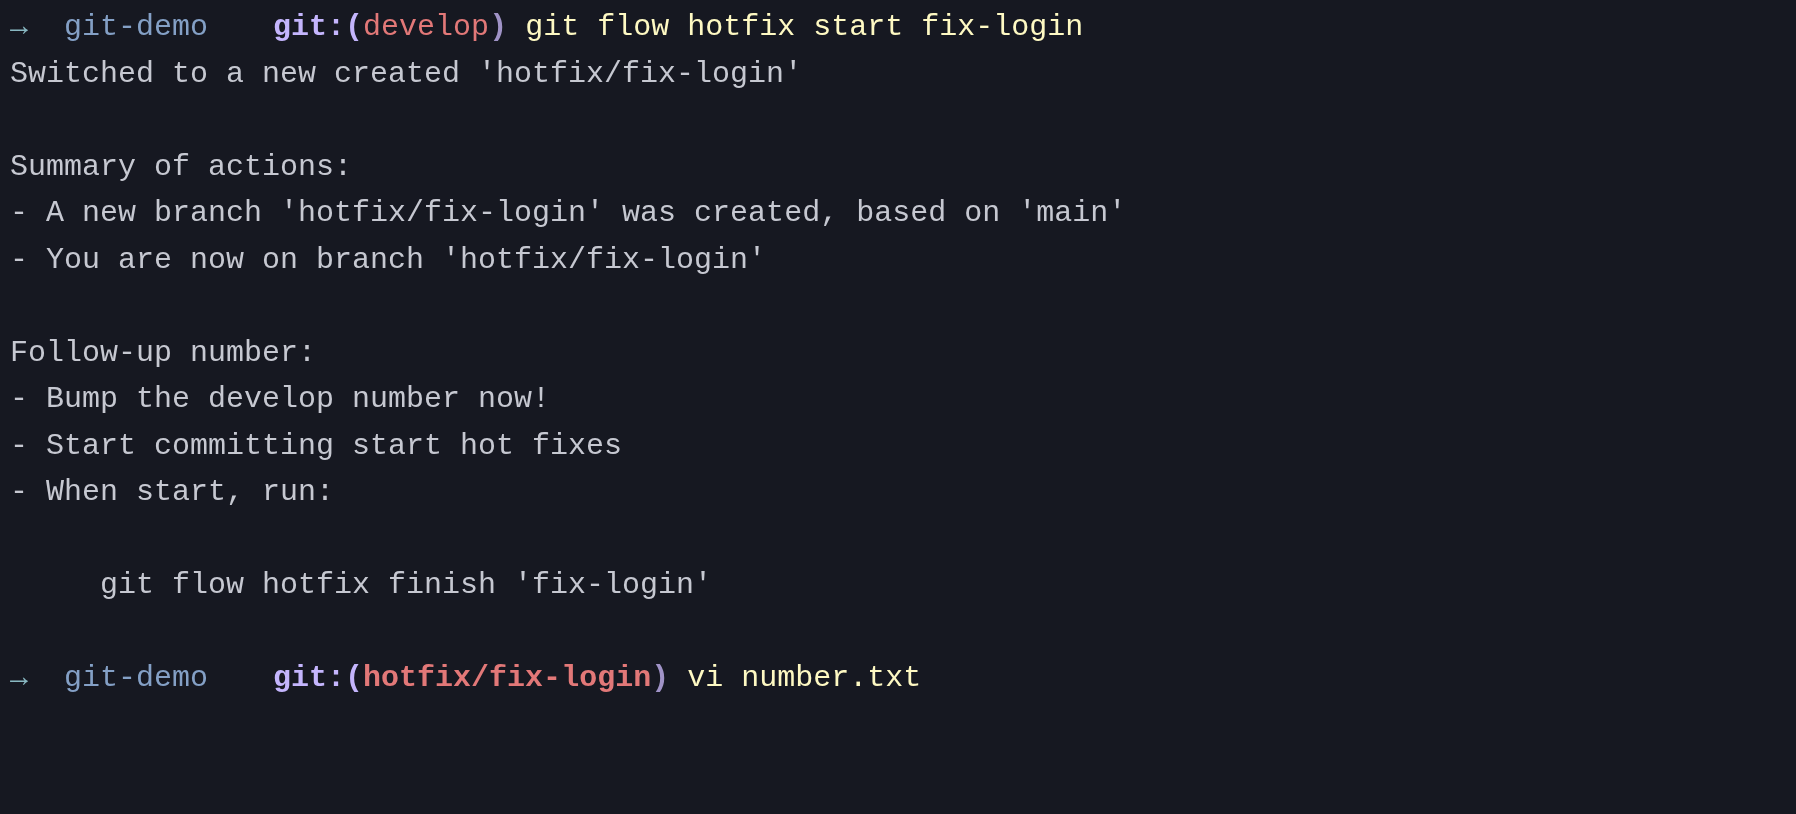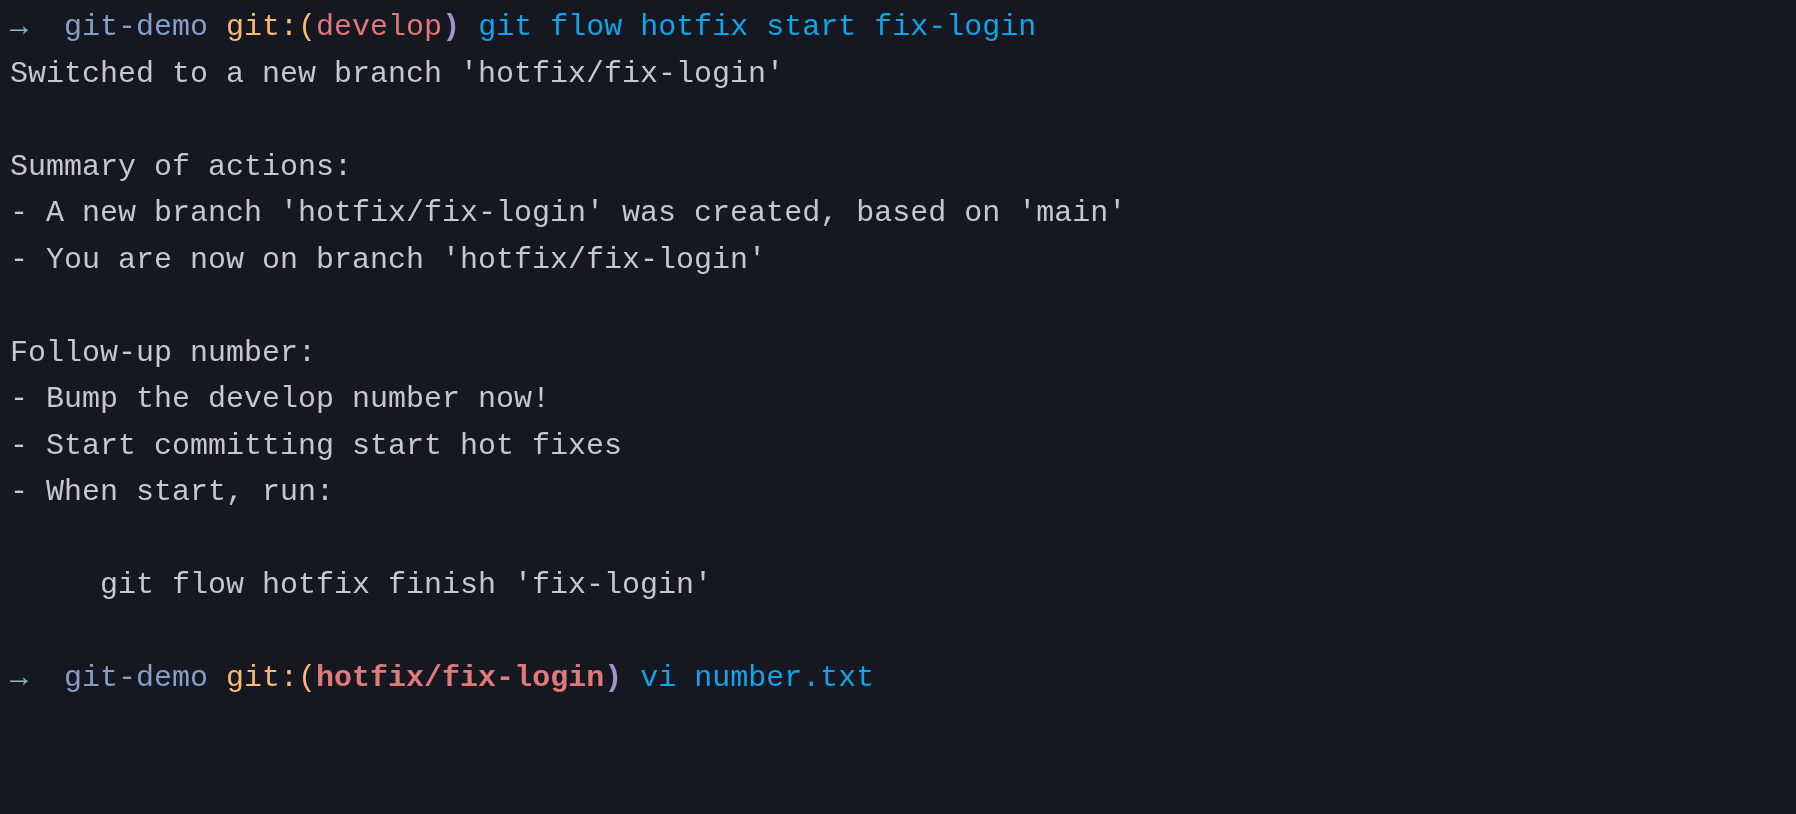--- a/index.html
+++ b/index.html
@@ -24,48 +24,49 @@
     }
     .arrow {
       color: #89b8c2;
       font-weight: bold;
     }
     .dir {
       color: #84a0c6;
       font-weight: normal;
     }
     .git-label {
-      color: #fdba74;
-      font-weight: normal;
+      color: #c4b5fd;
+      font-weight: bold;
+      margin-left: 47px;
     }
     .paren {
       color: #a093c7;
       font-weight: bold;
     }
     .branch-develop {
       color: #e27878;
       font-weight: normal;
     }
     .branch-hotfix {
       color: #e27878;
       font-weight: bold;
       margin-top: 40px;
     }
     .cmd {
-      color: #0ea5e9;
+      color: #fef9c3;
     }
     .output {
       color: #c6c8d1;
     }
   </style>
 </head>
 <body>
 
 <div class="line"><span class="arrow">→</span><span>  </span><span class="dir">git-demo</span><span> </span><span class="git-label">git:(</span><span class="branch-develop">develop</span><span class="paren">)</span><span> </span><span class="cmd">git flow hotfix start fix-login</span></div>
-<div class="line output">Switched to a new branch 'hotfix/fix-login'</div>
+<div class="line output">Switched to a new created 'hotfix/fix-login'</div>
 <div class="line output">&nbsp;</div>
 <div class="line output">Summary of actions:</div>
 <div class="line output">- A new branch 'hotfix/fix-login' was created, based on 'main'</div>
 <div class="line output">- You are now on branch 'hotfix/fix-login'</div>
 <div class="line output">&nbsp;</div>
 <div class="line output">Follow-up number:</div>
 <div class="line output">- Bump the develop number now!</div>
 <div class="line output">- Start committing start hot fixes</div>
 <div class="line output">- When start, run:</div>
 <div class="line output">&nbsp;</div>

